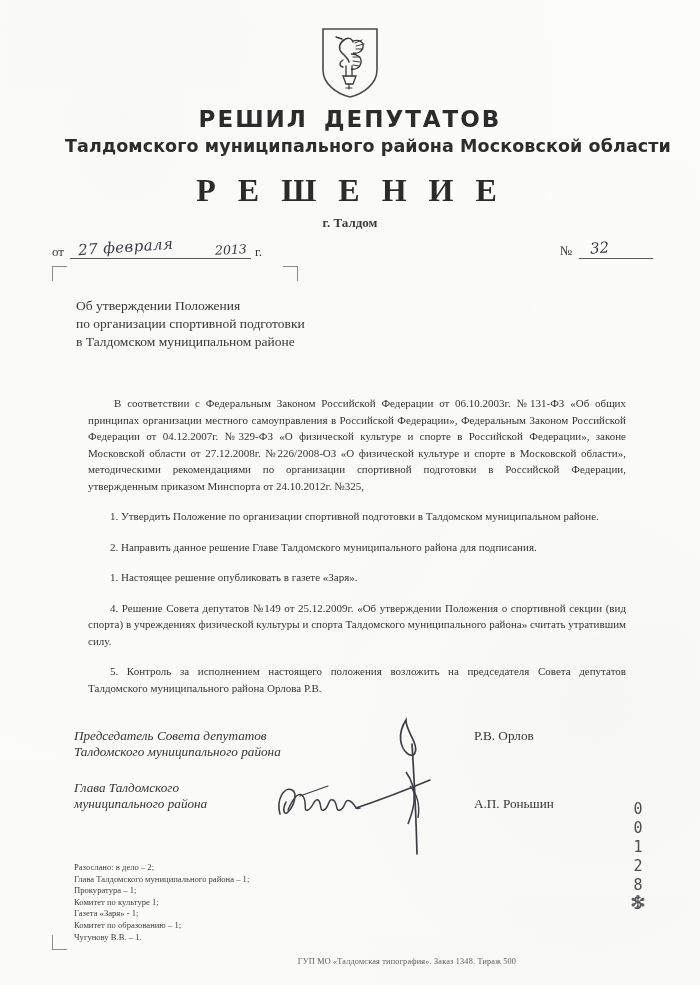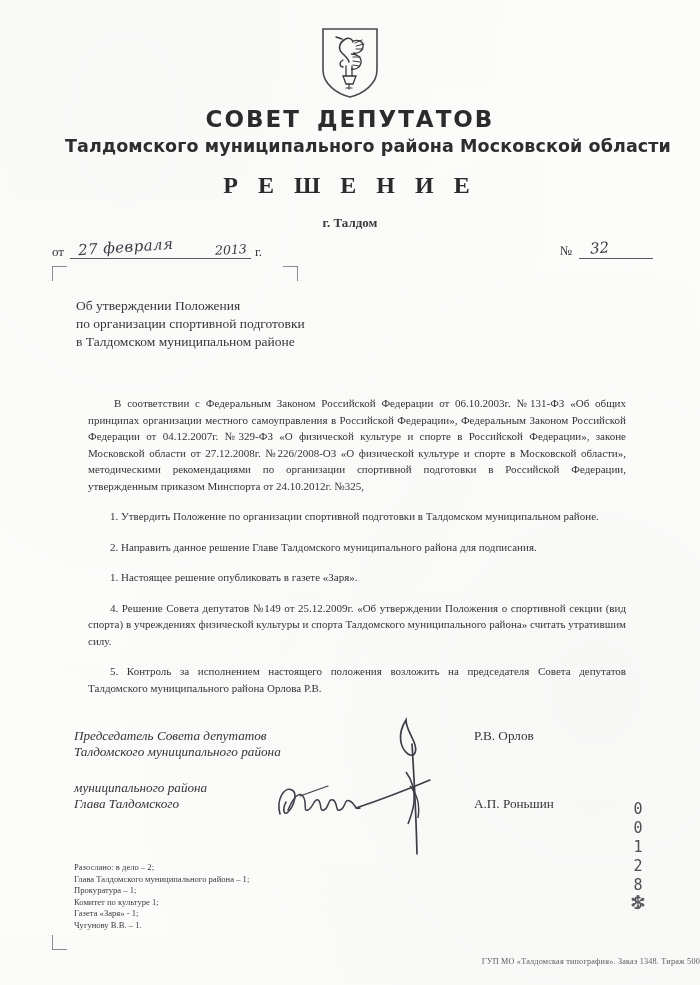--- a/index.html
+++ b/index.html
@@ -69,21 +69,21 @@
     color: #2d2d2e;
     padding-left: 36px;
   }
   .doc-type {
     position: absolute;
     left: 0; right: 0;
     top: 172px;
     text-align: center;
     font-family: "Liberation Serif", "DejaVu Serif", serif;
     font-weight: bold;
-    font-size: 24px;
+    font-size: 32px;
     letter-spacing: 7px;
     color: #2b2b2c;
   }
   .doc-city {
     position: absolute;
     left: 0; right: 0;
     top: 215px;
     text-align: center;
     font-size: 13px;
     font-weight: bold;
@@ -244,21 +244,21 @@
     line-height: 11.6px;
     color: #3b3b3e;
   }
   .dist-list div { white-space: nowrap; }
 
   
   .print-footer {
     position: absolute;
     left: 0; right: 0;
     top: 957px;
-    text-align: right;
+    text-align: center;
     font-size: 8.2px;
     color: #5b5b5e;
     letter-spacing: 0.2px;
     padding-left: 114px;
   }
 </style>
 </head>
 <body>
 
 <div class="page">
@@ -277,21 +277,21 @@
         <path d="M32 28 C38 28 43 31 42 37 C41 42 36 44 32 43" fill="none" stroke="#3a3a3c" stroke-width="1.3"></path>
         <path d="M34 31 L41 31 M34 35 L41 36 M34 39 L40 40" stroke="#3a3a3c" stroke-width="1" stroke-linecap="round"></path>
 
         <path d="M24 34 C20 36 20 40 24 41" fill="none" stroke="#3a3a3c" stroke-width="1.3" stroke-linecap="round"></path>
         <path d="M27 40 L27 50 M33 40 L33 50" stroke="#3a3a3c" stroke-width="1.3" stroke-linecap="round"></path>
         <path d="M24 50 H37 L34 58 H27 Z" fill="none" stroke="#3a3a3c" stroke-width="1.3"></path>
         <path d="M30 58 L30 63 M27 62 L33 62" stroke="#3a3a3c" stroke-width="1.2" stroke-linecap="round"></path>
       </svg>
     </div>
 
-    <div class="org-title">СОВЕТ  ДЕПУТАТОВ</div>
+    <div class="org-title">РЕШИЛ  ДЕПУТАТОВ</div>
     <div class="org-subtitle">Талдомского муниципального района Московской области</div>
     <div class="doc-type">Р Е Ш Е Н И Е</div>
     <div class="doc-city">г. Талдом</div>
 
     <div class="dateline">
       <span class="dl-from">от</span>
       <span class="dl-rule-a"></span>
       <span class="dl-hand-date">27 февраля</span>
       <span class="dl-rule-b"></span>
       <span class="dl-hand-year">2013</span>
@@ -323,22 +323,22 @@
     <div class="sig-block">
       <div class="sig-row">
         <div class="sig-left">
           <div>Председатель Совета депутатов</div>
           <div>Талдомского муниципального района</div>
         </div>
         <div class="sig-name">Р.В. Орлов</div>
       </div>
       <div class="sig-row">
         <div class="sig-left">
+          <div>Глава Талдомского</div>
           <div>муниципального района</div>
-          <div>Глава Талдомского</div>
         </div>
         <div class="sig-name second">А.П. Роньшин</div>
       </div>
 
       <svg class="sig-scrawl" id="signature-mark-chairman" width="80" height="150" viewBox="0 0 80 150" aria-hidden="true">
         <path d="M22 6 C13 20 16 34 24 40 C30 44 34 38 30 28 C27 20 22 14 22 6 Z" fill="none" stroke="#3d3d48" stroke-width="1.7"></path>
         <path d="M28 30 C30 62 32 96 33 140" fill="none" stroke="#3d3d48" stroke-width="1.7" stroke-linecap="round"></path>
         <path d="M22 58 C28 66 31 76 30 88 C29 98 26 104 24 110" fill="none" stroke="#3d3d48" stroke-width="1.6"></path>
         <path d="M26 72 C33 80 36 92 34 104" fill="none" stroke="#3d3d48" stroke-width="1.4"></path>
       </svg>
@@ -355,19 +355,20 @@
 
     <div class="vert-number">001285</div>
     <div class="stamp-asterisk">✻</div>
 
     <div class="dist-list">
       <div>Разослано: в дело – 2;</div>
       <div>Глава Талдомского муниципального района – 1;</div>
       <div>Прокуратура – 1;</div>
       <div>Комитет по культуре 1;</div>
       <div>Газета «Заря» - 1;</div>
+      <div>Комитет по образованию – 1;</div>
       <div>Чугунову В.В. – 1.</div>
     </div>
 
     <div class="print-footer">ГУП МО «Талдомская типография». Заказ 1348. Тираж 500</div>
 
   </div>
 </div>
 
 </body></html>

